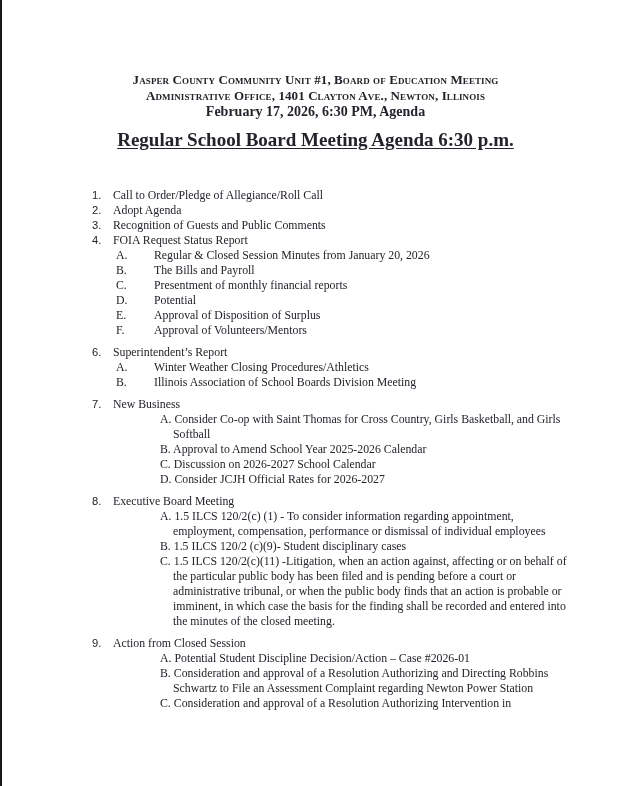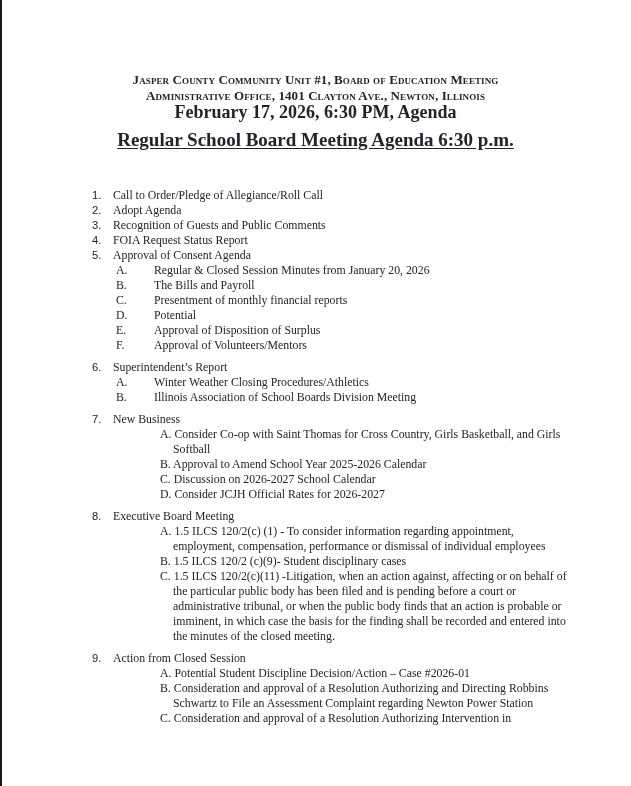--- a/index.html
+++ b/index.html
@@ -29,21 +29,21 @@
     text-align: center;
     font-weight: bold;
     line-height: 16px;
   }
   .doc-header .caps-line {
     font-variant: small-caps;
     font-size: 13px;
     letter-spacing: 0.1px;
   }
   .doc-header .date-line {
-    font-size: 18px;
+    font-size: 14px;
   }
   .doc-title {
     margin-top: 9px;
     text-align: center;
     font-weight: bold;
     font-size: 19px;
   }
   .doc-title span {
     text-decoration: underline;
     text-underline-offset: 2px;
@@ -96,21 +96,20 @@
     <div class="agenda-item">
       <div class="num-line"><span class="num">2.</span><span>Adopt Agenda</span></div>
     </div>
     <div class="agenda-item">
       <div class="num-line"><span class="num">3.</span><span>Recognition of Guests and Public Comments</span></div>
     </div>
     <div class="agenda-item">
       <div class="num-line"><span class="num">4.</span><span>FOIA Request Status Report</span></div>
     </div>
     <div class="agenda-item">
-      <div class="num-line"><span class="num">5.</span><span>Approval of Consent Agenda</span></div>
       <div class="sub-tab"><span class="letter">A.</span><span>Regular &amp; Closed Session Minutes from January 20, 2026</span></div>
       <div class="sub-tab"><span class="letter">B.</span><span>The Bills and Payroll</span></div>
       <div class="sub-tab"><span class="letter">C.</span><span>Presentment of monthly financial reports</span></div>
       <div class="sub-tab"><span class="letter">D.</span><span>Potential</span></div>
       <div class="sub-tab"><span class="letter">E.</span><span>Approval of Disposition of Surplus</span></div>
       <div class="sub-tab"><span class="letter">F.</span><span>Approval of Volunteers/Mentors</span></div>
     </div>
     <div class="agenda-item section-gap">
       <div class="num-line"><span class="num">6.</span><span>Superintendent’s Report</span></div>
       <div class="sub-tab"><span class="letter">A.</span><span>Winter Weather Closing Procedures/Athletics</span></div>

